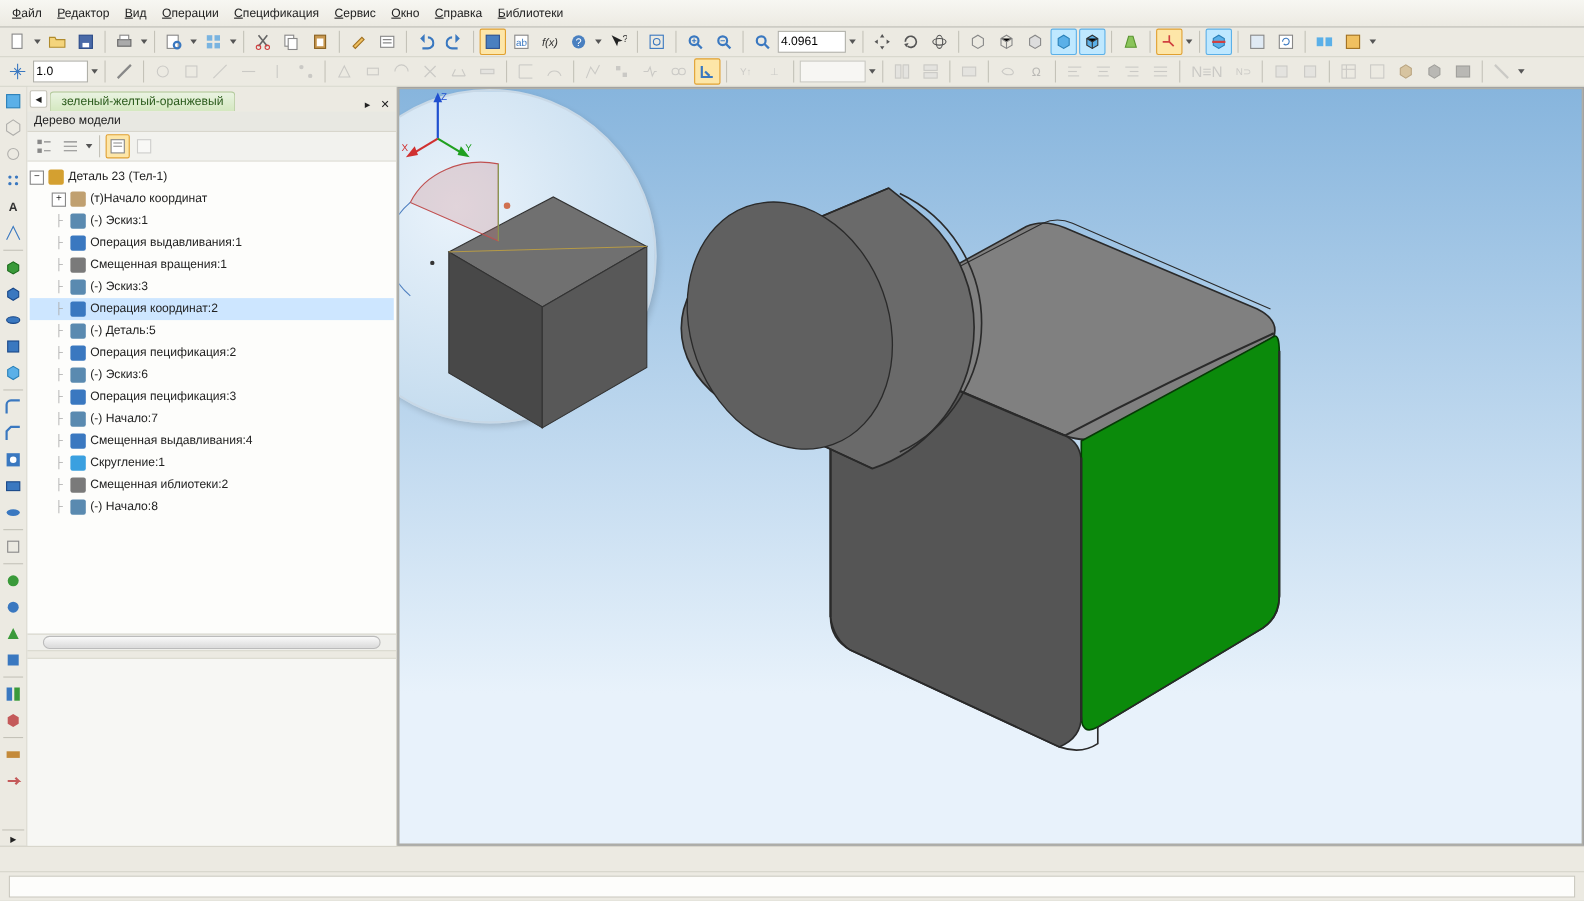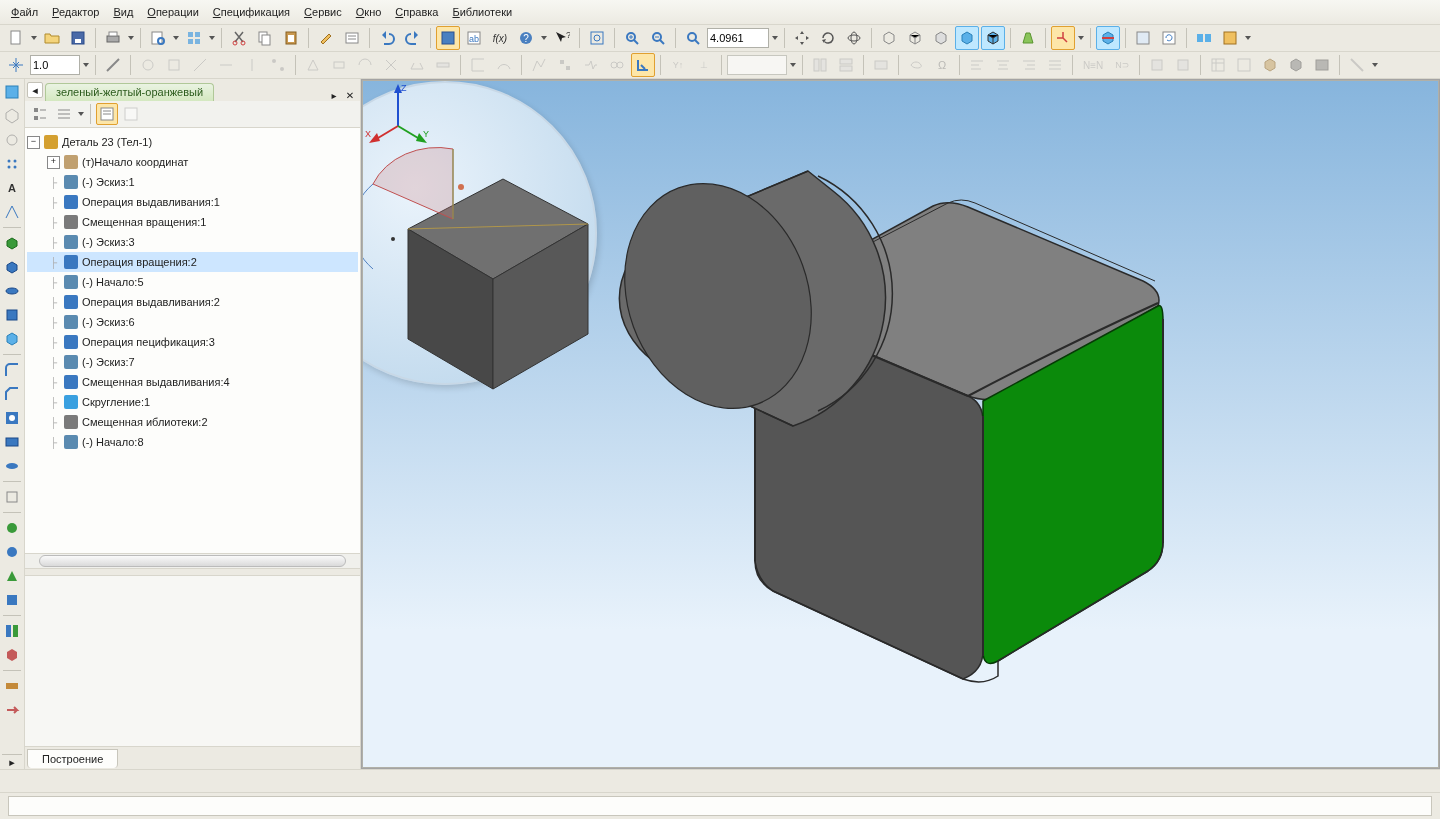--- a/index.html
+++ b/index.html
@@ -514,21 +514,21 @@
         </div>
       <div class="tbtn" style="opacity:.5">
           <svg class="ico" viewBox="0 0 16 16">
             <line x1="2" y1="4" x2="14" y2="4" stroke="#aaa"></line>
             <line x1="2" y1="8" x2="14" y2="8" stroke="#aaa"></line>
             <line x1="2" y1="12" x2="14" y2="12" stroke="#aaa"></line>
           </svg>
         </div>
       <div class="tsep"></div>
       <div class="tbtn wide" style="opacity:.5">
-          <span style="font-size:10px;color:#aaa">N≡N</span>
+          <span style="font-size:14px;color:#aaa">N≡N</span>
         </div>
       <div class="tbtn wide" style="opacity:.5">
           <span style="font-size:9px;color:#aaa">N⊃</span>
         </div>
       <div class="tsep"></div>
       <div class="tbtn" style="opacity:.5">
           <svg class="ico" viewBox="0 0 16 16">
             <rect x="3" y="3" width="10" height="10" fill="#ddd" stroke="#aaa"></rect>
           </svg>
         </div>
@@ -718,20 +718,21 @@
 
     <div class="sidepanel">
       <div class="tabstrip">
         <div class="arrow">◂</div>
         <div class="tab">зеленый-желтый-оранжевый</div>
         <div class="ctrls">
           <span>▸</span>
           <span>✕</span>
         </div>
       </div>
+      <div class="panetitle">Дерево модели</div>
       <div class="pane-toolbar">
         <div class="tbtn">
             <svg class="ico" viewBox="0 0 16 16">
               <rect x="2" y="2" width="4" height="4" fill="#888"></rect>
               <line x1="8" y1="4" x2="14" y2="4" stroke="#888"></line>
               <rect x="2" y="10" width="4" height="4" fill="#888"></rect>
               <line x1="8" y1="12" x2="14" y2="12" stroke="#888"></line>
             </svg>
           </div>
         <div class="tbtn">
@@ -789,51 +790,51 @@
           <div class="tree-node">
             <span class="indent" style="width:16px"></span>
             <span class="conn">├</span>
             <span class="nico" style="background:#5a8ab0"></span>
             <span>(-) Эскиз:3</span>
           </div>
           <div class="tree-node sel">
             <span class="indent" style="width:16px"></span>
             <span class="conn">├</span>
             <span class="nico" style="background:#3a78c0"></span>
-            <span>Операция вращения:2</span>
+            <span>Операция координат:2</span>
           </div>
           <div class="tree-node">
             <span class="indent" style="width:16px"></span>
             <span class="conn">├</span>
             <span class="nico" style="background:#5a8ab0"></span>
-            <span>(-) Начало:5</span>
+            <span>(-) Деталь:5</span>
           </div>
           <div class="tree-node">
             <span class="indent" style="width:16px"></span>
             <span class="conn">├</span>
             <span class="nico" style="background:#3a78c0"></span>
-            <span>Операция выдавливания:2</span>
+            <span>Операция пецификация:2</span>
           </div>
           <div class="tree-node">
             <span class="indent" style="width:16px"></span>
             <span class="conn">├</span>
             <span class="nico" style="background:#5a8ab0"></span>
             <span>(-) Эскиз:6</span>
           </div>
           <div class="tree-node">
             <span class="indent" style="width:16px"></span>
             <span class="conn">├</span>
             <span class="nico" style="background:#3a78c0"></span>
             <span>Операция пецификация:3</span>
           </div>
           <div class="tree-node">
             <span class="indent" style="width:16px"></span>
             <span class="conn">├</span>
             <span class="nico" style="background:#5a8ab0"></span>
-            <span>(-) Эскиз:7</span>
+            <span>(-) Начало:7</span>
           </div>
           <div class="tree-node">
             <span class="indent" style="width:16px"></span>
             <span class="conn">├</span>
             <span class="nico" style="background:#3a78c0"></span>
             <span>Смещенная выдавливания:4</span>
           </div>
           <div class="tree-node">
             <span class="indent" style="width:16px"></span>
             <span class="conn">├</span>
@@ -851,23 +852,20 @@
             <span class="conn">├</span>
             <span class="nico" style="background:#5a8ab0"></span>
             <span>(-) Начало:8</span>
           </div>
         </div>
       <div class="hscroll">
           <div class="thumb"></div>
         </div>
       <div class="sidesplit"></div>
       <div class="emptypane"></div>
-      <div class="bottomtab">
-        <div class="btab">Построение</div>
-      </div>
     </div>
 
     <div class="viewport">
 
       <svg width="1080" height="660" viewBox="0 0 1080 660">
 
         <g>
 
           <path d="M395 225 Q400 215 415 210 L570 125 Q585 118 605 126 L780 200 Q800 210 795 225 L640 315 Q625 322 605 315 L400 230 Q395 228 395 225 Z" fill="#808080" stroke="#2a2a2a" stroke-width="1.5"></path>
 

